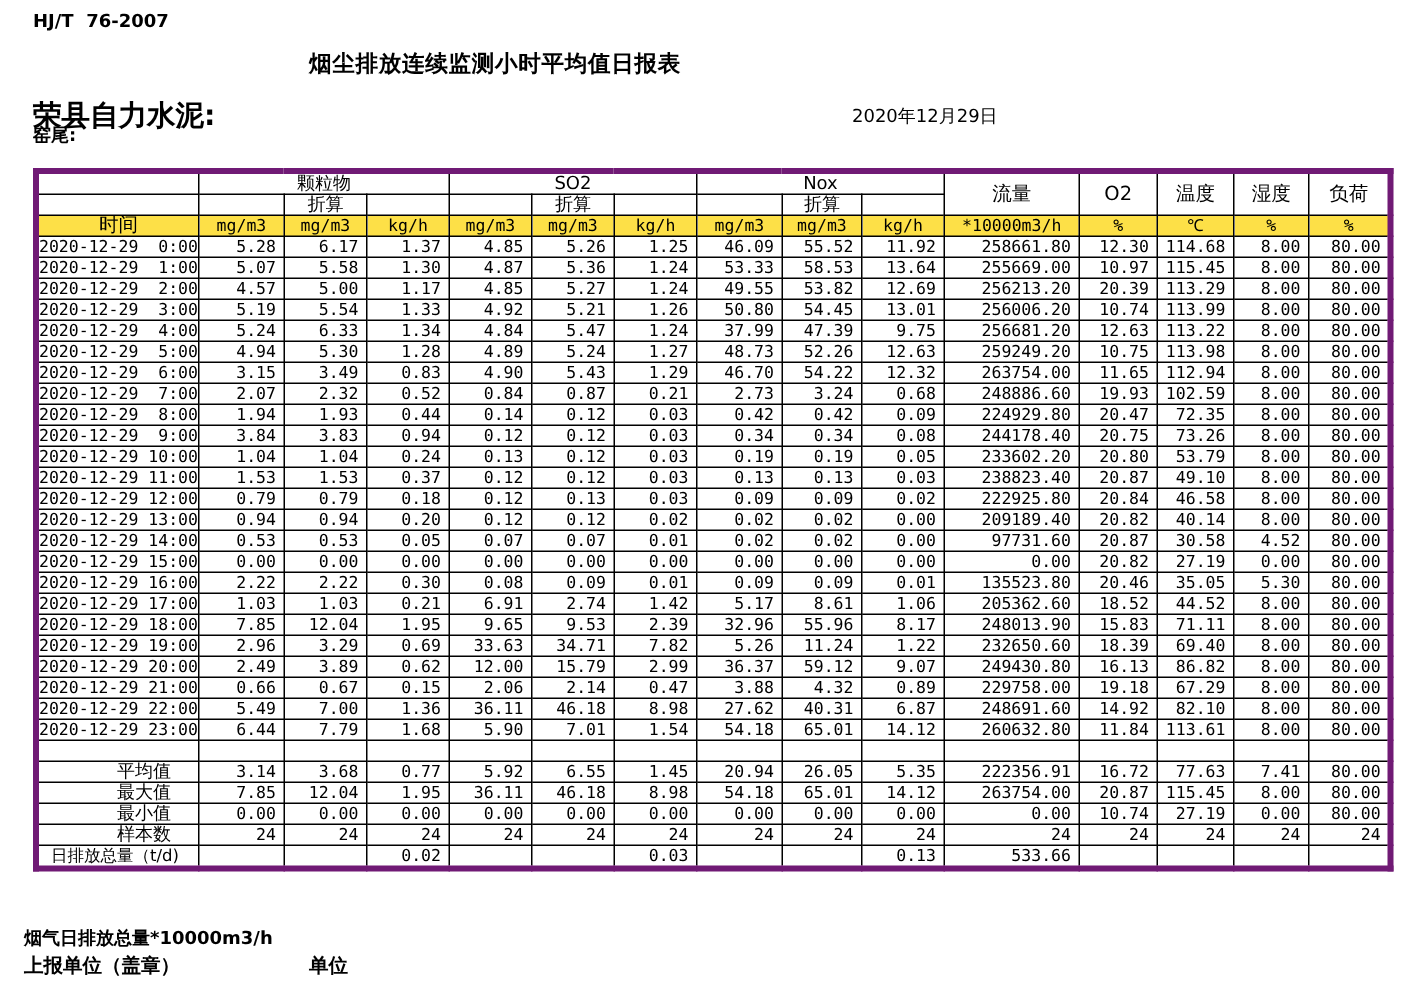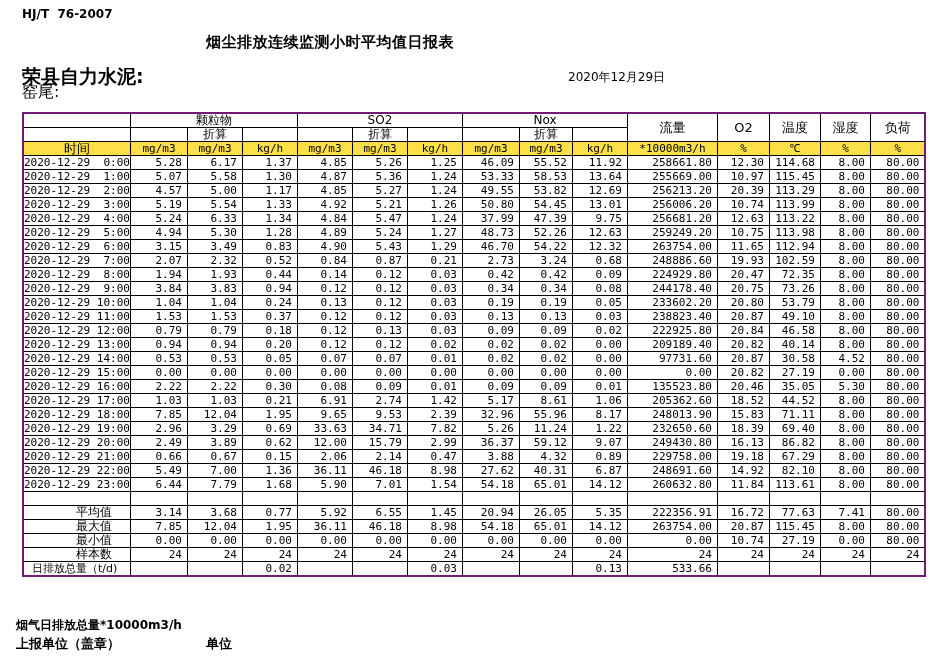--- a/index.html
+++ b/index.html
@@ -18,30 +18,30 @@
   .page-title {
     position: absolute; left: 206px; top: 33px;
     font-size: 15px; font-weight: bold; letter-spacing: 0.5px;
   }
   .company {
     position: absolute; left: 22px; top: 64px;
     font-size: 19px; font-weight: bold;
   }
   .location {
     position: absolute; left: 22px; top: 82px;
-    font-size: 16px; font-weight: normal;
+    font-size: 12px; font-weight: bold;
   }
   .report-date {
     position: absolute; left: 568px; top: 69px;
     font-size: 12px;
   }
   table.report-table {
     position: absolute; left: 22px; top: 112px;
     border-collapse: collapse; table-layout: fixed;
-    border: 2px solid #701a75;
+    border: 4px solid #701a75;
   }
   td {
     border: 1px solid #000;
     height: 14px;
     padding: 0;
     font-size: 11px;
     line-height: 13px;
     overflow: hidden;
     white-space: nowrap;
     vertical-align: middle;

